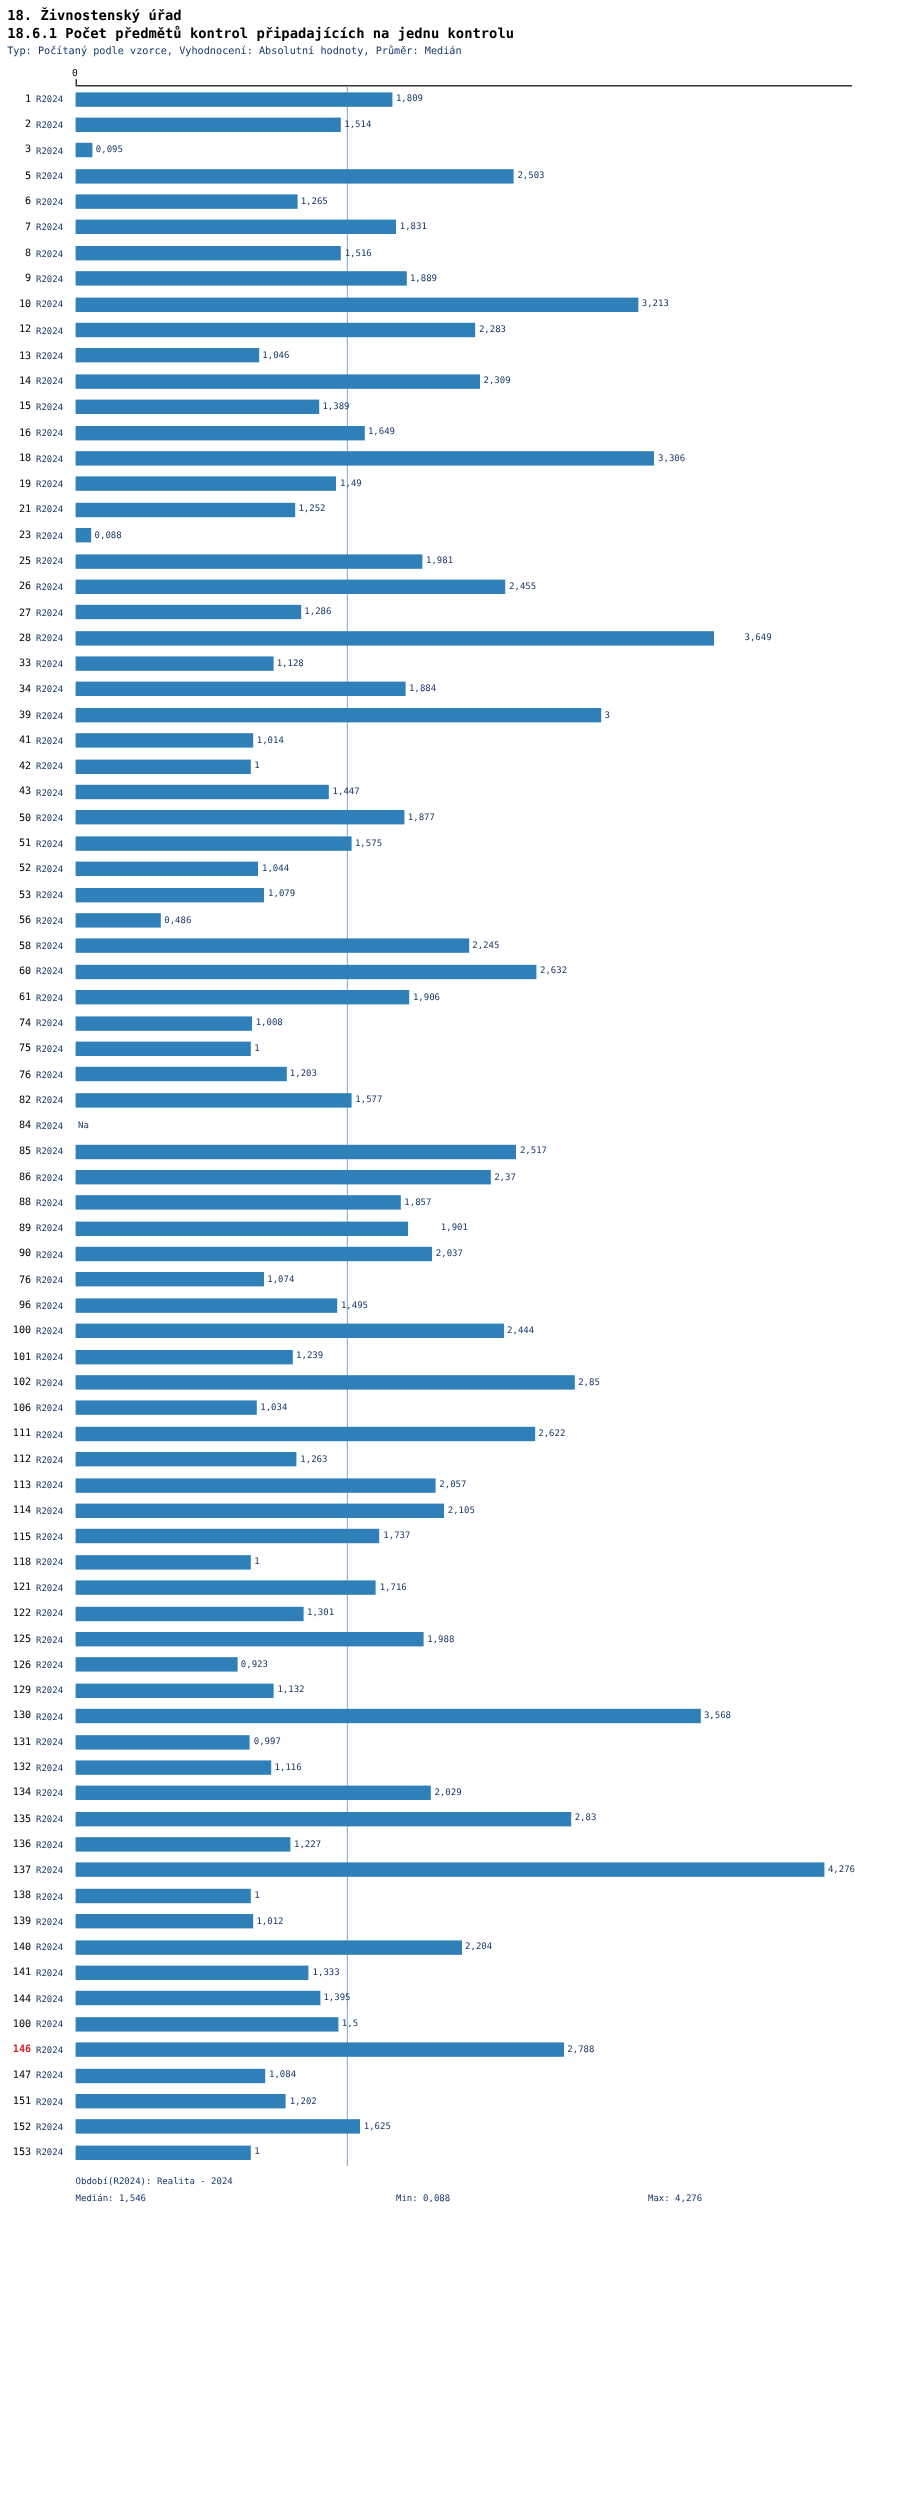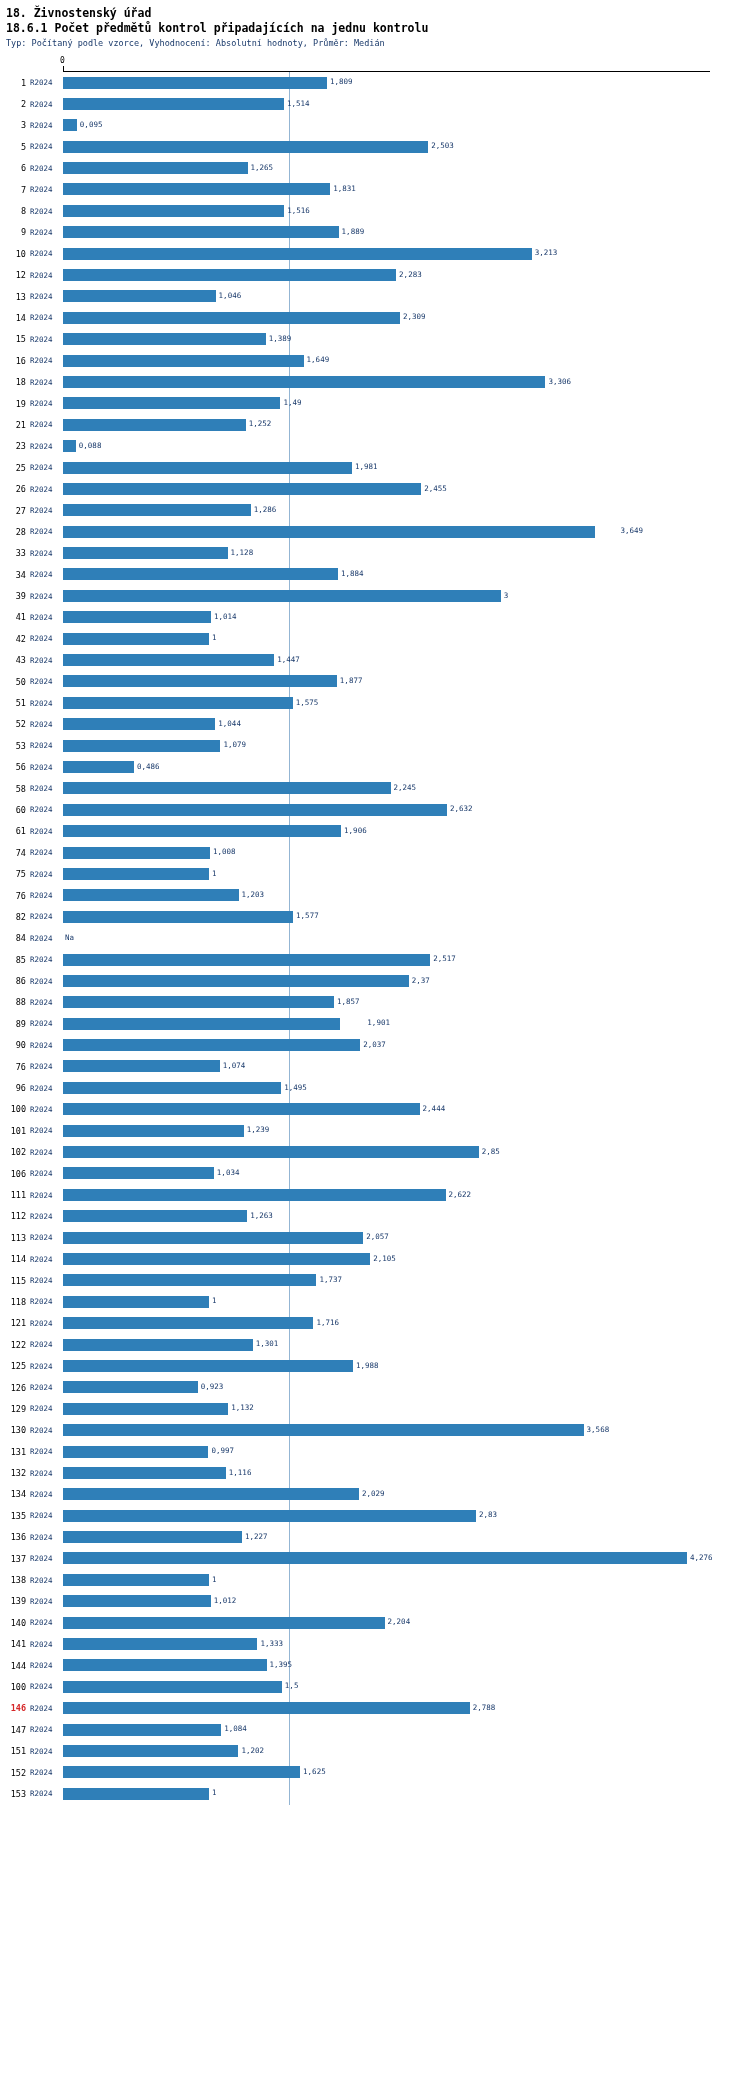--- a/index.html
+++ b/index.html
@@ -702,14 +702,20 @@
           <div class="r-label">153</div>
           <div class="r-period">R2024</div>
           <div class="bar-area">
             <div class="bar" style="width: 145.909px; background: rgb(47, 127, 184);"></div>
             <div class="bval" style="left: 148.909px;">1</div>
           </div>
         </div>
       </div>
   </div>
 
+  <div class="footer">
+    <div class="f-line f1">Období(R2024): Realita - 2024</div>
+    <div class="f-line f2">Medián: 1,546</div>
+    <div class="f-line f3">Min: 0,088</div>
+    <div class="f-line f4">Max: 4,276</div>
+  </div>
 
 </div>
 
 </body></html>

